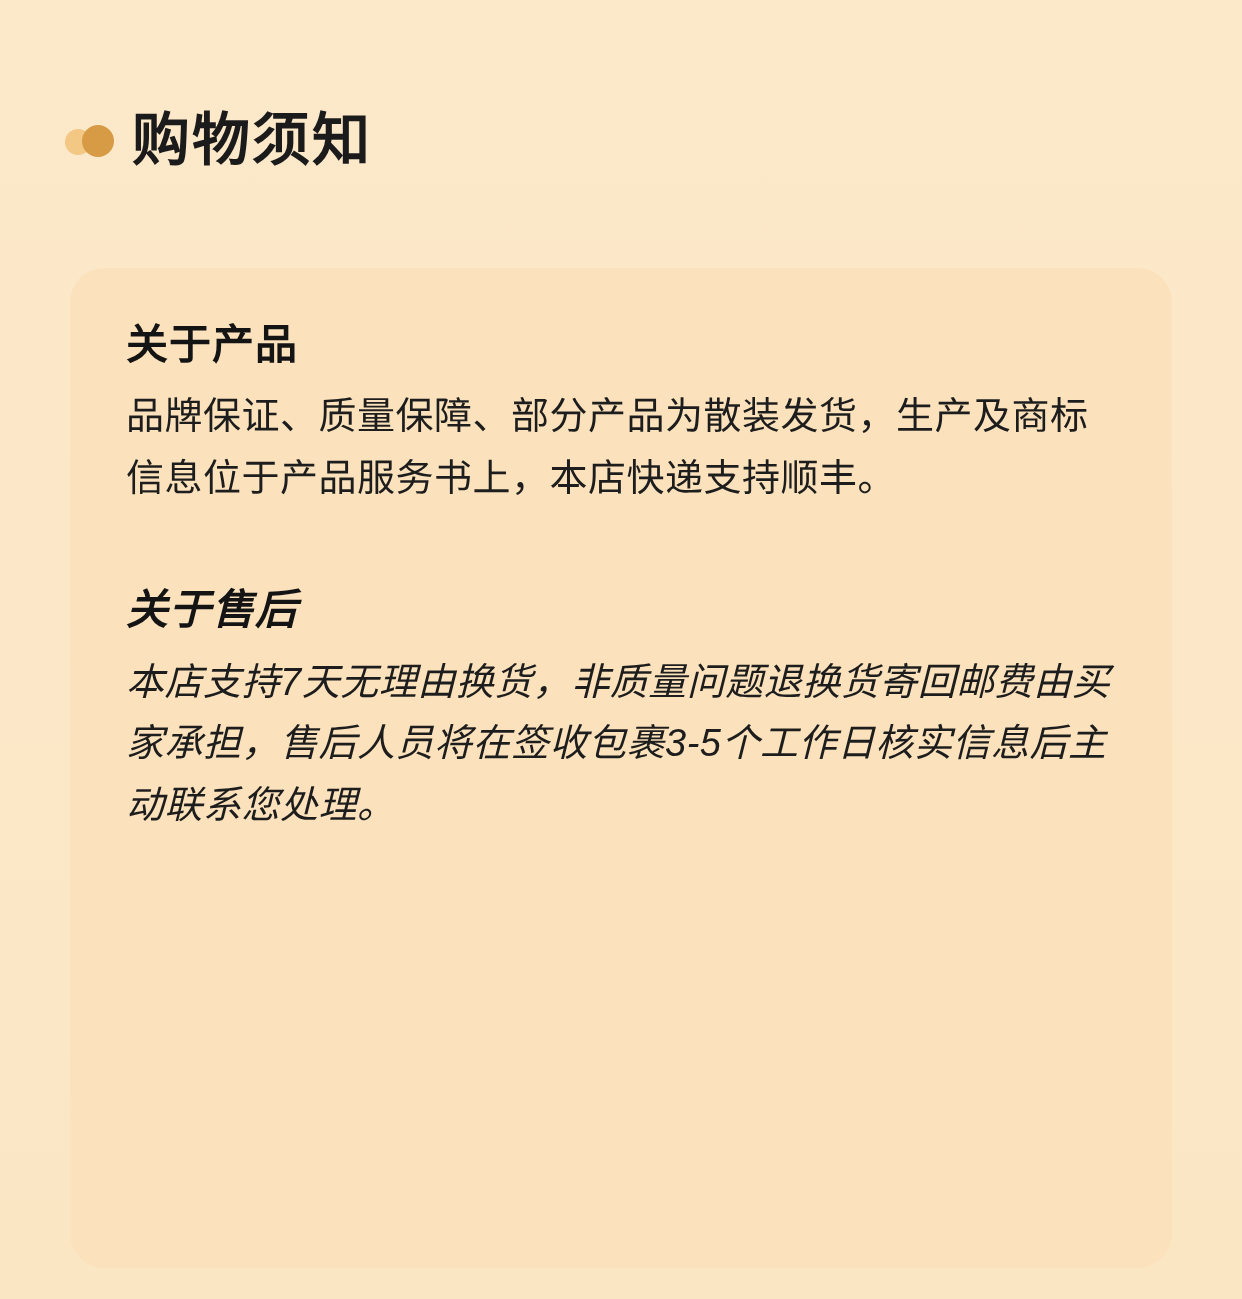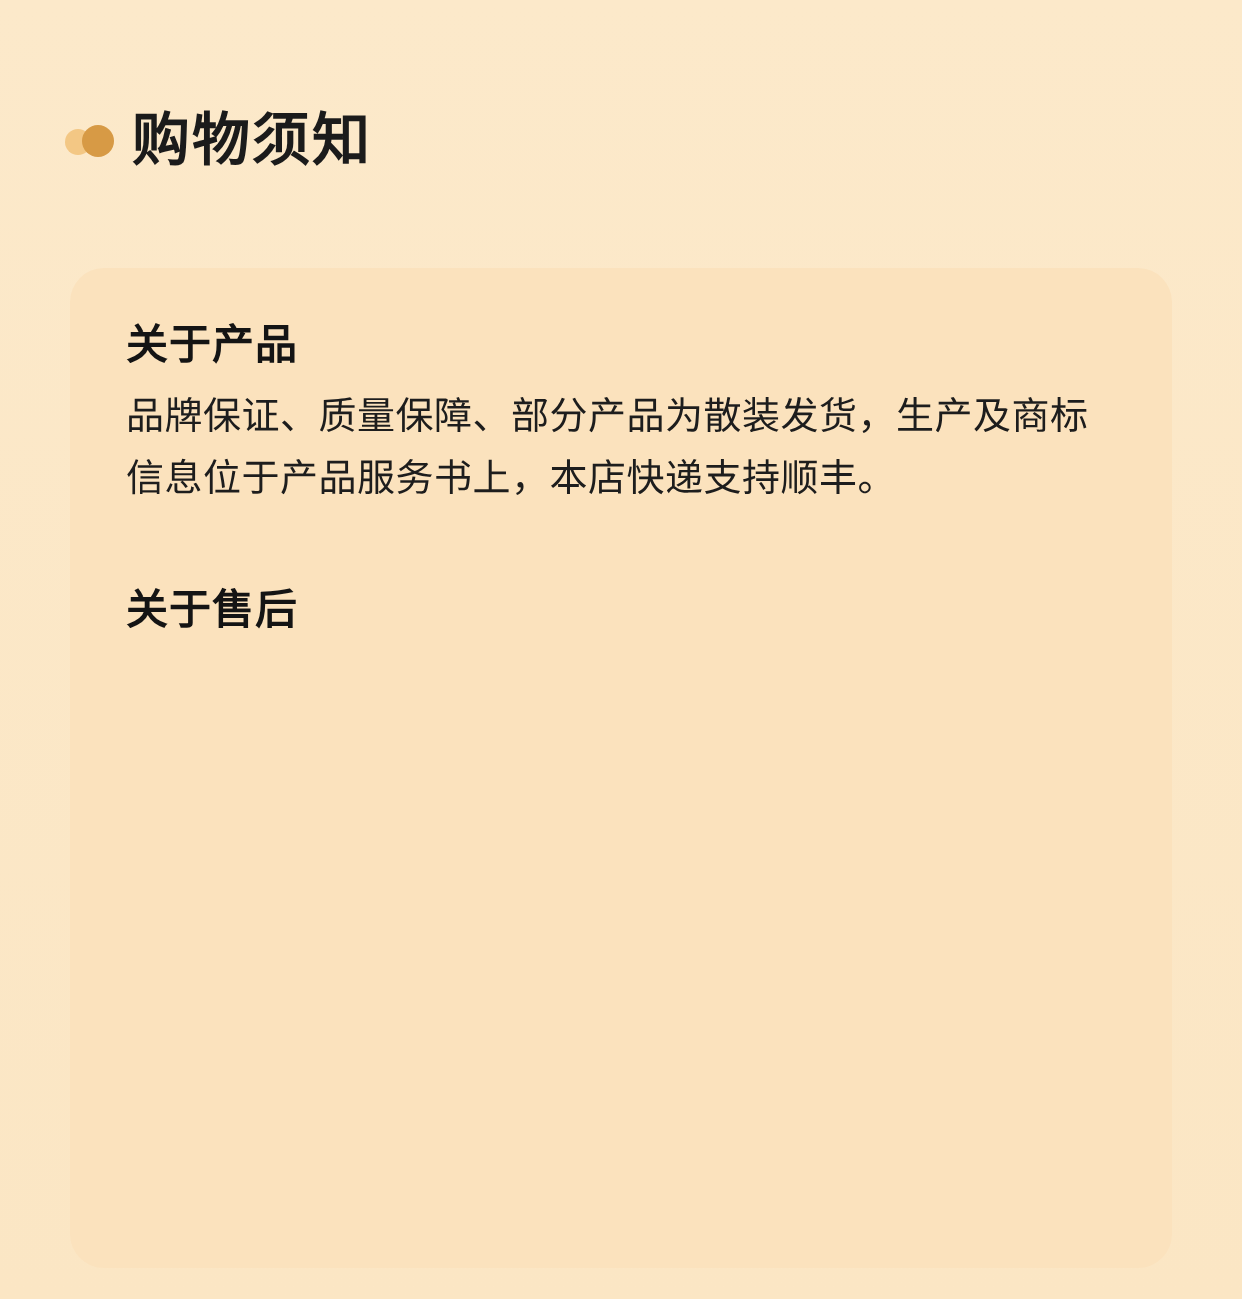--- a/index.html
+++ b/index.html
@@ -68,20 +68,21 @@
     padding: 52px 56px 60px 56px;
     box-sizing: border-box;
     width: 1102px;
     min-height: 1000px;
   }
   .section {
     margin-bottom: 76px;
   }
   .section:last-child {
     margin-bottom: 0;
+    font-style: italic;
   }
   .section-title {
     font-size: 42px;
     font-weight: bold;
     color: #141414;
     line-height: 1.2;
     margin: 0 0 16px 0;
     letter-spacing: 1px;
   }
   .section-body {
@@ -109,16 +110,17 @@
   <div class="card">
 
     <div class="section">
       <h2 class="section-title">关于产品</h2>
       <p class="section-body">品牌保证、质量保障、部分产品为散装发货，生产及商标信息位于产品服务书上，本店快递支持顺丰。</p>
     </div>
 
 
     <div class="section">
       <h2 class="section-title">关于售后</h2>
+      <p class="section-body">本店支持7天无理由换货，非质量问题退换货寄回邮费由买家承担，售后人员将在签收包裹3-5个工作日核实信息后主动联系您处理。</p>
     </div>
 
   </div>
 </div>
 
 </body></html>

